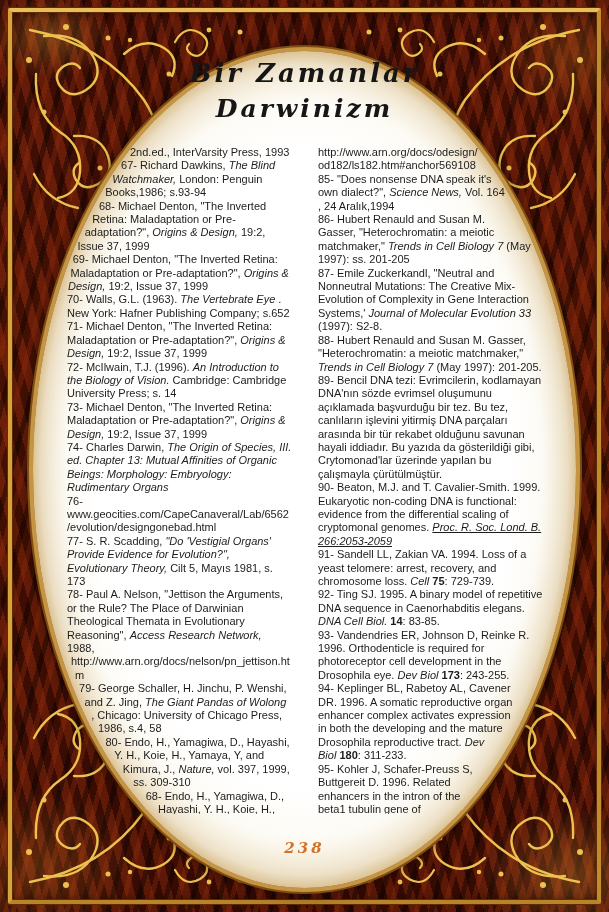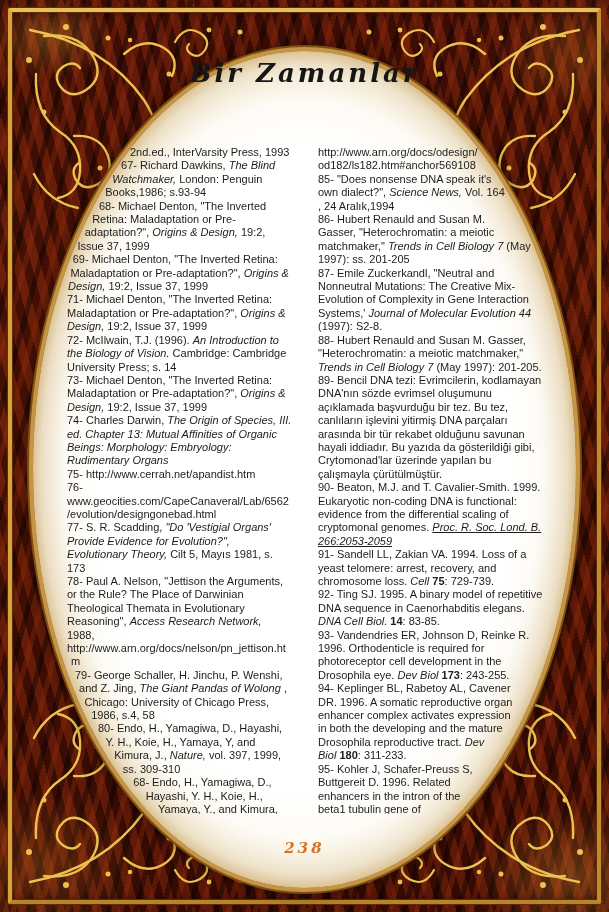--- a/index.html
+++ b/index.html
@@ -107,48 +107,49 @@
     <circle cx="130" cy="40" r="2.2" fill="#ecc14f"></circle>
     <circle cx="479" cy="40" r="2.2" fill="#ecc14f"></circle>
     <circle cx="130" cy="872" r="2.2" fill="#ecc14f"></circle>
     <circle cx="479" cy="872" r="2.2" fill="#ecc14f"></circle>
   </svg>
 
   <div class="oval"></div>
 
   <div class="title">
     <div class="l1">Bir Zamanlar</div>
+    <div class="l2">Darwinizm</div>
   </div>
 
   <div class="cols">
     <div class="col" id="col-left">
       <div class="shape-l"></div>
     <p><span>2nd.ed., InterVarsity Press, 1993</span></p>
         <p><span>67- Richard Dawkins, </span><span class="i">The Blind Watchmaker,</span><span> London: Penguin Books,1986; s.93-94</span></p>
         <p><span>68- Michael Denton, "The Inverted Retina: Maladaptation or Pre-adaptation?", </span><span class="i">Origins &amp; Design,</span><span> 19:2, Issue 37, 1999</span></p>
         <p><span>69- Michael Denton, "The Inverted Retina: Maladaptation or Pre-adaptation?", </span><span class="i">Origins &amp; Design,</span><span> 19:2, Issue 37, 1999</span></p>
+        <p><span>70- Walls, G.L. (1963). </span><span class="i">The Vertebrate Eye</span><span> . New York: Hafner Publishing Company; s.652</span></p>
         <p><span>71- Michael Denton, "The Inverted Retina: Maladaptation or Pre-adaptation?", </span><span class="i">Origins &amp; Design,</span><span> 19:2, Issue 37, 1999</span></p>
         <p><span>72- McIlwain, T.J. (1996). </span><span class="i">An Introduction to the Biology of Vision.</span><span> Cambridge: Cambridge University Press; s. 14</span></p>
         <p><span>73- Michael Denton, "The Inverted Retina: Maladaptation or Pre-adaptation?", </span><span class="i">Origins &amp; Design,</span><span> 19:2, Issue 37, 1999</span></p>
         <p><span>74- Charles Darwin, </span><span class="i">The Origin of Species, III. ed. Chapter 13: Mutual Affinities of Organic Beings: Morphology: Embryology: Rudimentary Organs</span></p>
-        <p><span>75- http://www.cerrah.net/apandist.htm</span></p>
         <p><span>76- www.geocities.com/CapeCanaveral/Lab/6562/evolution/designgonebad.html</span></p>
         <p><span>77- S. R. Scadding, </span><span class="i">"Do 'Vestigial Organs' Provide Evidence for Evolution?", Evolutionary Theory,</span><span> Cilt 5, Mayıs 1981, s. 173</span></p>
         <p><span>78- Paul A. Nelson, "Jettison the Arguments, or the Rule? The Place of Darwinian Theological Themata in Evolutionary Reasoning", </span><span class="i">Access Research Network,</span><span> 1988, http://www.arn.org/docs/nelson/pn_jettison.htm</span></p>
         <p><span>79- George Schaller, H. Jinchu, P. Wenshi, and Z. Jing, </span><span class="i">The Giant Pandas of Wolong</span><span> , Chicago: University of Chicago Press, 1986, s.4, 58</span></p>
         <p><span>80- Endo, H., Yamagiwa, D., Hayashi, Y. H., Koie, H., Yamaya, Y, and Kimura, J., </span><span class="i">Nature,</span><span> vol. 397, 1999, ss. 309-310</span></p>
         <p><span>68- Endo, H., Yamagiwa, D., Hayashi, Y. H., Koie, H., Yamaya, Y., and Kimura, J., </span><span class="i">Nature,</span><span> vol. 397, 1999, ss. 309-310</span></p>
         <p><span>82- Gretchen Vogel, "Objection #2: Why Sequence the Junk?", </span></p>
       </div>
     <div class="col" id="col-right">
       <div class="shape-r"></div>
     <p><span>http://www.arn.org/docs/odesign/od182/ls182.htm#anchor569108</span></p>
         <p><span>85- "Does nonsense DNA speak it's own dialect?", </span><span class="i">Science News,</span><span> Vol. 164 , 24 Aralık,1994</span></p>
         <p><span>86- Hubert Renauld and Susan M. Gasser, "Heterochromatin: a meiotic matchmaker," </span><span class="i">Trends in Cell Biology 7</span><span> (May 1997): ss. 201-205</span></p>
-        <p><span>87- Emile Zuckerkandl, "Neutral and Nonneutral Mutations: The Creative Mix-Evolution of Complexity in Gene Interaction Systems,' </span><span class="i">Journal of Molecular Evolution 44</span><span> (1997): S2-8.</span></p>
+        <p><span>87- Emile Zuckerkandl, "Neutral and Nonneutral Mutations: The Creative Mix-Evolution of Complexity in Gene Interaction Systems,' </span><span class="i">Journal of Molecular Evolution 33</span><span> (1997): S2-8.</span></p>
         <p><span>88- Hubert Renauld and Susan M. Gasser, "Heterochromatin: a meiotic matchmaker," </span><span class="i">Trends in Cell Biology 7</span><span> (May 1997): 201-205.</span></p>
         <p><span>89- Bencil DNA tezi: Evrimcilerin, kodlamayan DNA'nın sözde evrimsel oluşumunu açıklamada başvurduğu bir tez. Bu tez, canlıların işlevini yitirmiş DNA parçaları arasında bir tür rekabet olduğunu savunan hayali iddiadır. Bu yazıda da gösterildiği gibi, Crytomonad'lar üzerinde yapılan bu çalışmayla çürütülmüştür.</span></p>
         <p><span>90- Beaton, M.J. and T. Cavalier-Smith. 1999. Eukaryotic non-coding DNA is functional: evidence from the differential scaling of cryptomonal genomes. </span><span class="iu">Proc. R. Soc. Lond. B. 266:2053-2059</span></p>
         <p><span>91- Sandell LL, Zakian VA. 1994. Loss of a yeast telomere: arrest, recovery, and chromosome loss. </span><span class="i">Cell </span><span class="b">75</span><span>: 729-739.</span></p>
         <p><span>92- Ting SJ. 1995. A binary model of repetitive DNA sequence in Caenorhabditis elegans. </span><span class="i">DNA Cell Biol. </span><span class="b">14</span><span>: 83-85.</span></p>
         <p><span>93- Vandendries ER, Johnson D, Reinke R. 1996. Orthodenticle is required for photoreceptor cell development in the Drosophila eye. </span><span class="i">Dev Biol </span><span class="b">173</span><span>: 243-255.</span></p>
         <p><span>94- Keplinger BL, Rabetoy AL, Cavener DR. 1996. A somatic reproductive organ enhancer complex activates expression in both the developing and the mature Drosophila reproductive tract. </span><span class="i">Dev Biol </span><span class="b">180</span><span>: 311-233.</span></p>
         <p><span>95- Kohler J, Schafer-Preuss S, Buttgereit D. 1996. Related enhancers in the intron of the beta1 tubulin gene of Drosophila melanogaster are essential for maternal and CNS-specific expression during embryogenesis. </span></p>
       </div>
   </div>

